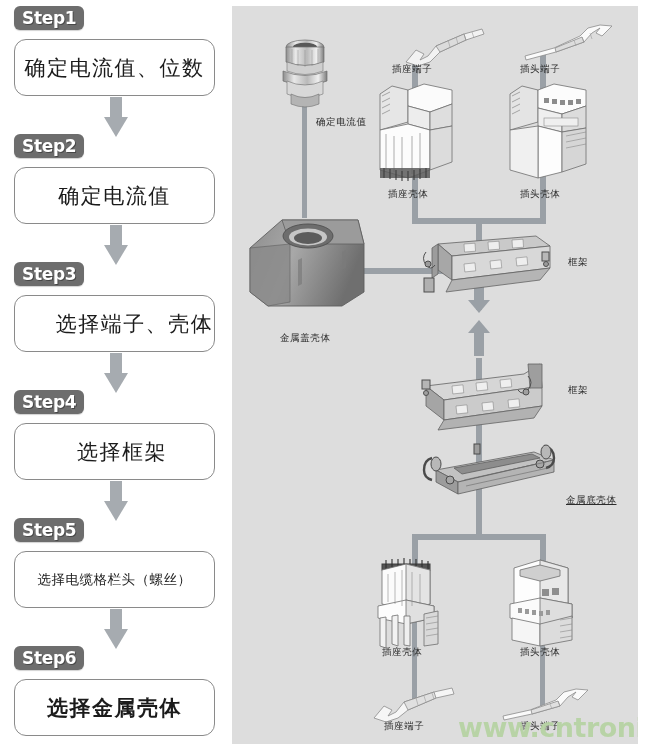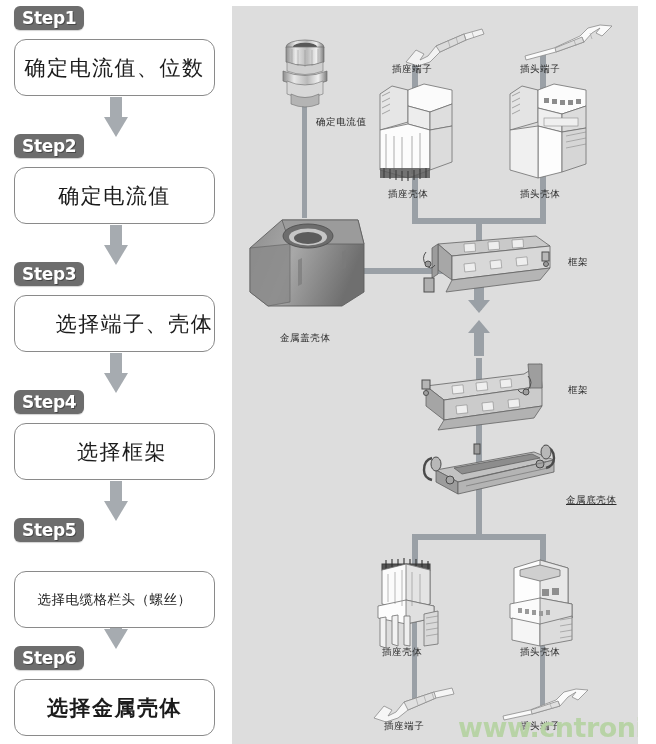--- a/index.html
+++ b/index.html
@@ -153,21 +153,21 @@
         <span class="box-label">选择框架</span>
       </div>
     </div>
     <div class="arrow" style="top:481px;">
       <div class="shaft"></div>
       <div class="head"></div>
     </div>
 
     <div class="step-group" style="top:518px;">
       <div class="badge">Step5</div>
-      <div class="box narrowtext" style="top:33px;margin-top:20px;">
+      <div class="box narrowtext" style="top:33px;">
         <span class="box-label">选择电缆格栏头（螺丝）</span>
       </div>
     </div>
     <div class="arrow" style="top:609px;">
       <div class="shaft"></div>
       <div class="head"></div>
     </div>
 
     <div class="step-group" style="top:646px;">
       <div class="badge">Step6</div>

